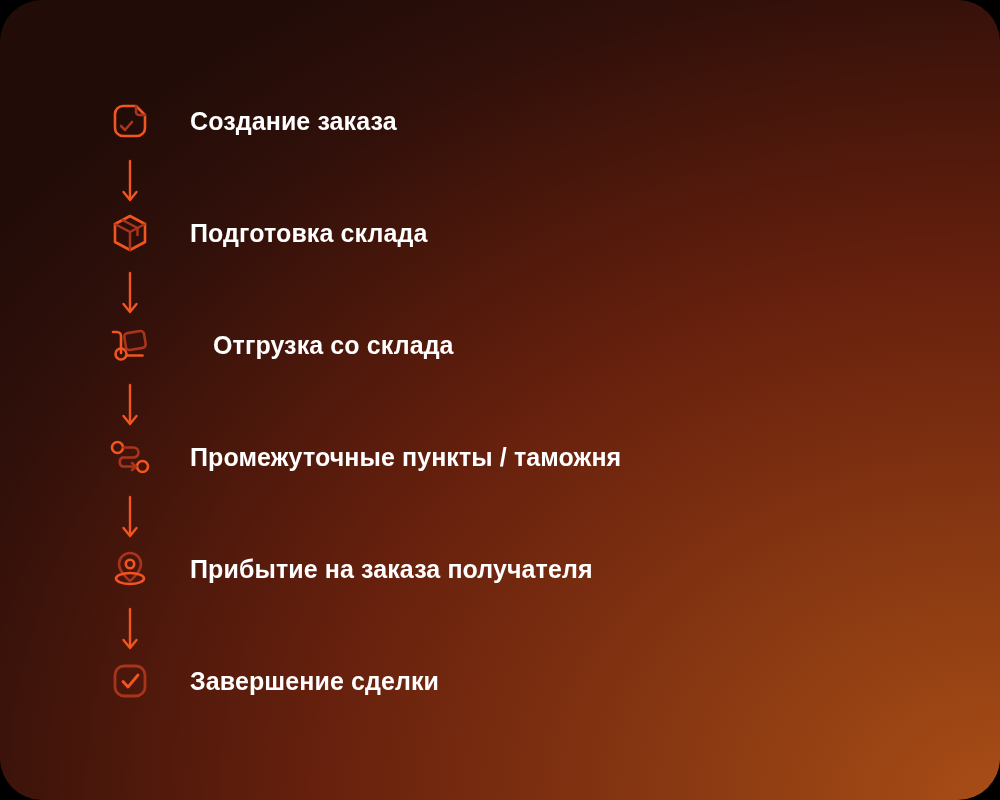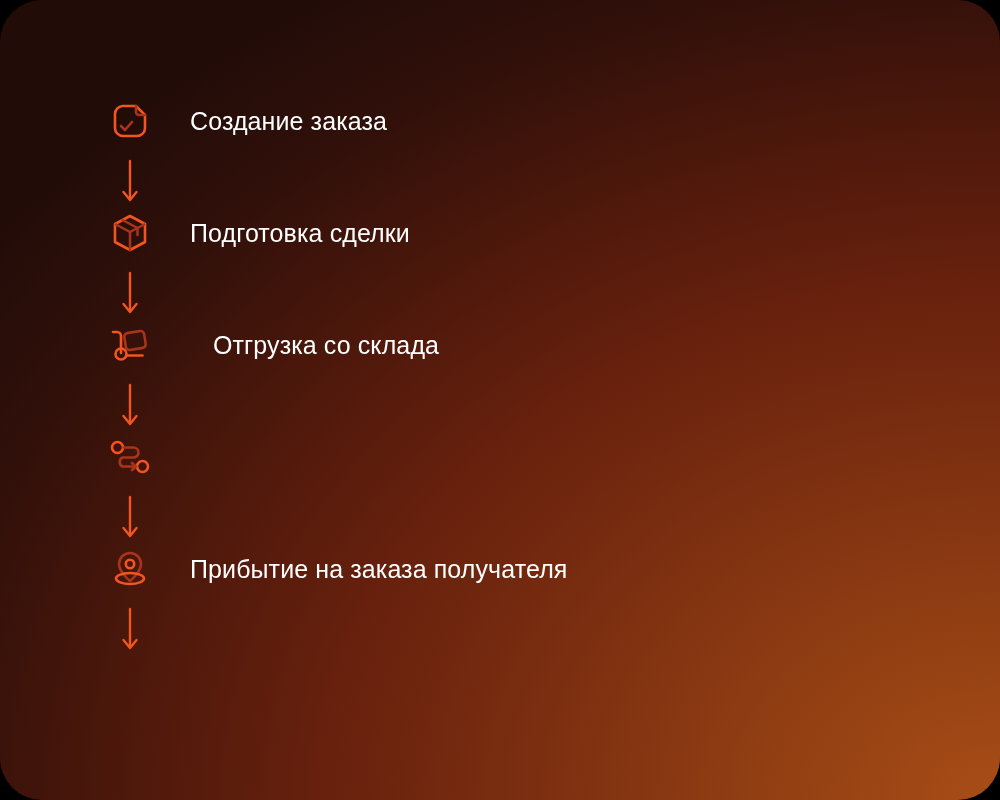--- a/index.html
+++ b/index.html
@@ -47,21 +47,21 @@
   .step-icon {
     width: 56px;
     height: 56px;
     flex: 0 0 56px;
     display: block;
   }
   .step-label {
     margin-left: 32px;
     color: #ffffff;
     font-size: 25px;
-    font-weight: 400;
+    font-weight: 700;
     letter-spacing: 0.1px;
     white-space: nowrap;
     line-height: 1;
   }
 
   .connector {
     position: absolute;
     left: 114px;
     width: 32px;
     height: 56px;
@@ -103,21 +103,21 @@
       </svg>
     </div>
 
     <div class="step-row r1">
       <svg class="step-icon" viewBox="0 0 56 56">
         <path d="M28 11 L43 19 v18 L28 45 L13 37 V19 Z" fill="none" stroke="#f2551f" stroke-width="2.6" stroke-linejoin="round"></path>
         <path d="M13 19 L28 27 L43 19" fill="none" stroke="#a8341c" stroke-width="2.5" stroke-linejoin="round"></path>
         <path d="M28 27 V45" fill="none" stroke="#a8341c" stroke-width="2.5" stroke-linecap="round"></path>
         <path d="M20.5 15 L35.5 23 v7" fill="none" stroke="#a8341c" stroke-width="2.5" stroke-linejoin="round" stroke-linecap="round"></path>
       </svg>
-      <span class="step-label">Подготовка сделки</span>
+      <span class="step-label">Подготовка склада</span>
     </div>
 
     <div class="connector c1">
       <svg width="32" height="56" viewBox="0 0 32 56">
         <path d="M16 6 V44" fill="none" stroke="#f2551f" stroke-width="2.4" stroke-linecap="round"></path>
         <path d="M9.5 37 L16 45 L22.5 37" fill="none" stroke="#f2551f" stroke-width="2.4" stroke-linecap="round" stroke-linejoin="round"></path>
       </svg>
     </div>
 
     <div class="step-row r2">
@@ -137,20 +137,21 @@
       </svg>
     </div>
 
     <div class="step-row r3">
       <svg class="step-icon" viewBox="0 0 56 56">
         <circle cx="15.5" cy="18.5" r="5.5" fill="none" stroke="#f2551f" stroke-width="2.6"></circle>
         <circle cx="40.5" cy="37.5" r="5.5" fill="none" stroke="#f2551f" stroke-width="2.6"></circle>
         <path d="M21.5 18.5 h10 a5 5 0 0 1 0 10 h-11 a5 5 0 0 0 0 9 h12.5" fill="none" stroke="#a8341c" stroke-width="2.6" stroke-linecap="round" stroke-linejoin="round"></path>
         <path d="M30 34 l4 3.5 l-4 3.5" fill="none" stroke="#a8341c" stroke-width="2.6" stroke-linecap="round" stroke-linejoin="round"></path>
       </svg>
+      <span class="step-label">Промежуточные пункты / таможня</span>
     </div>
 
     <div class="connector c3">
       <svg width="32" height="56" viewBox="0 0 32 56">
         <path d="M16 6 V44" fill="none" stroke="#f2551f" stroke-width="2.4" stroke-linecap="round"></path>
         <path d="M9.5 37 L16 45 L22.5 37" fill="none" stroke="#f2551f" stroke-width="2.4" stroke-linecap="round" stroke-linejoin="round"></path>
       </svg>
     </div>
 
     <div class="step-row r4">
@@ -162,15 +163,22 @@
       <span class="step-label">Прибытие на заказа получателя</span>
     </div>
 
     <div class="connector c4">
       <svg width="32" height="56" viewBox="0 0 32 56">
         <path d="M16 6 V44" fill="none" stroke="#f2551f" stroke-width="2.4" stroke-linecap="round"></path>
         <path d="M9.5 37 L16 45 L22.5 37" fill="none" stroke="#f2551f" stroke-width="2.4" stroke-linecap="round" stroke-linejoin="round"></path>
       </svg>
     </div>
 
+    <div class="step-row r5">
+      <svg class="step-icon" viewBox="0 0 56 56">
+        <rect x="13" y="13" width="30" height="30" rx="9" fill="none" stroke="#a8341c" stroke-width="2.8"></rect>
+        <path d="M21 28.5 l5 5.5 l10 -12" fill="none" stroke="#f2551f" stroke-width="2.8" stroke-linecap="round" stroke-linejoin="round"></path>
+      </svg>
+      <span class="step-label">Завершение сделки</span>
+    </div>
 
   </div>
 </div>
 
 </body></html>

